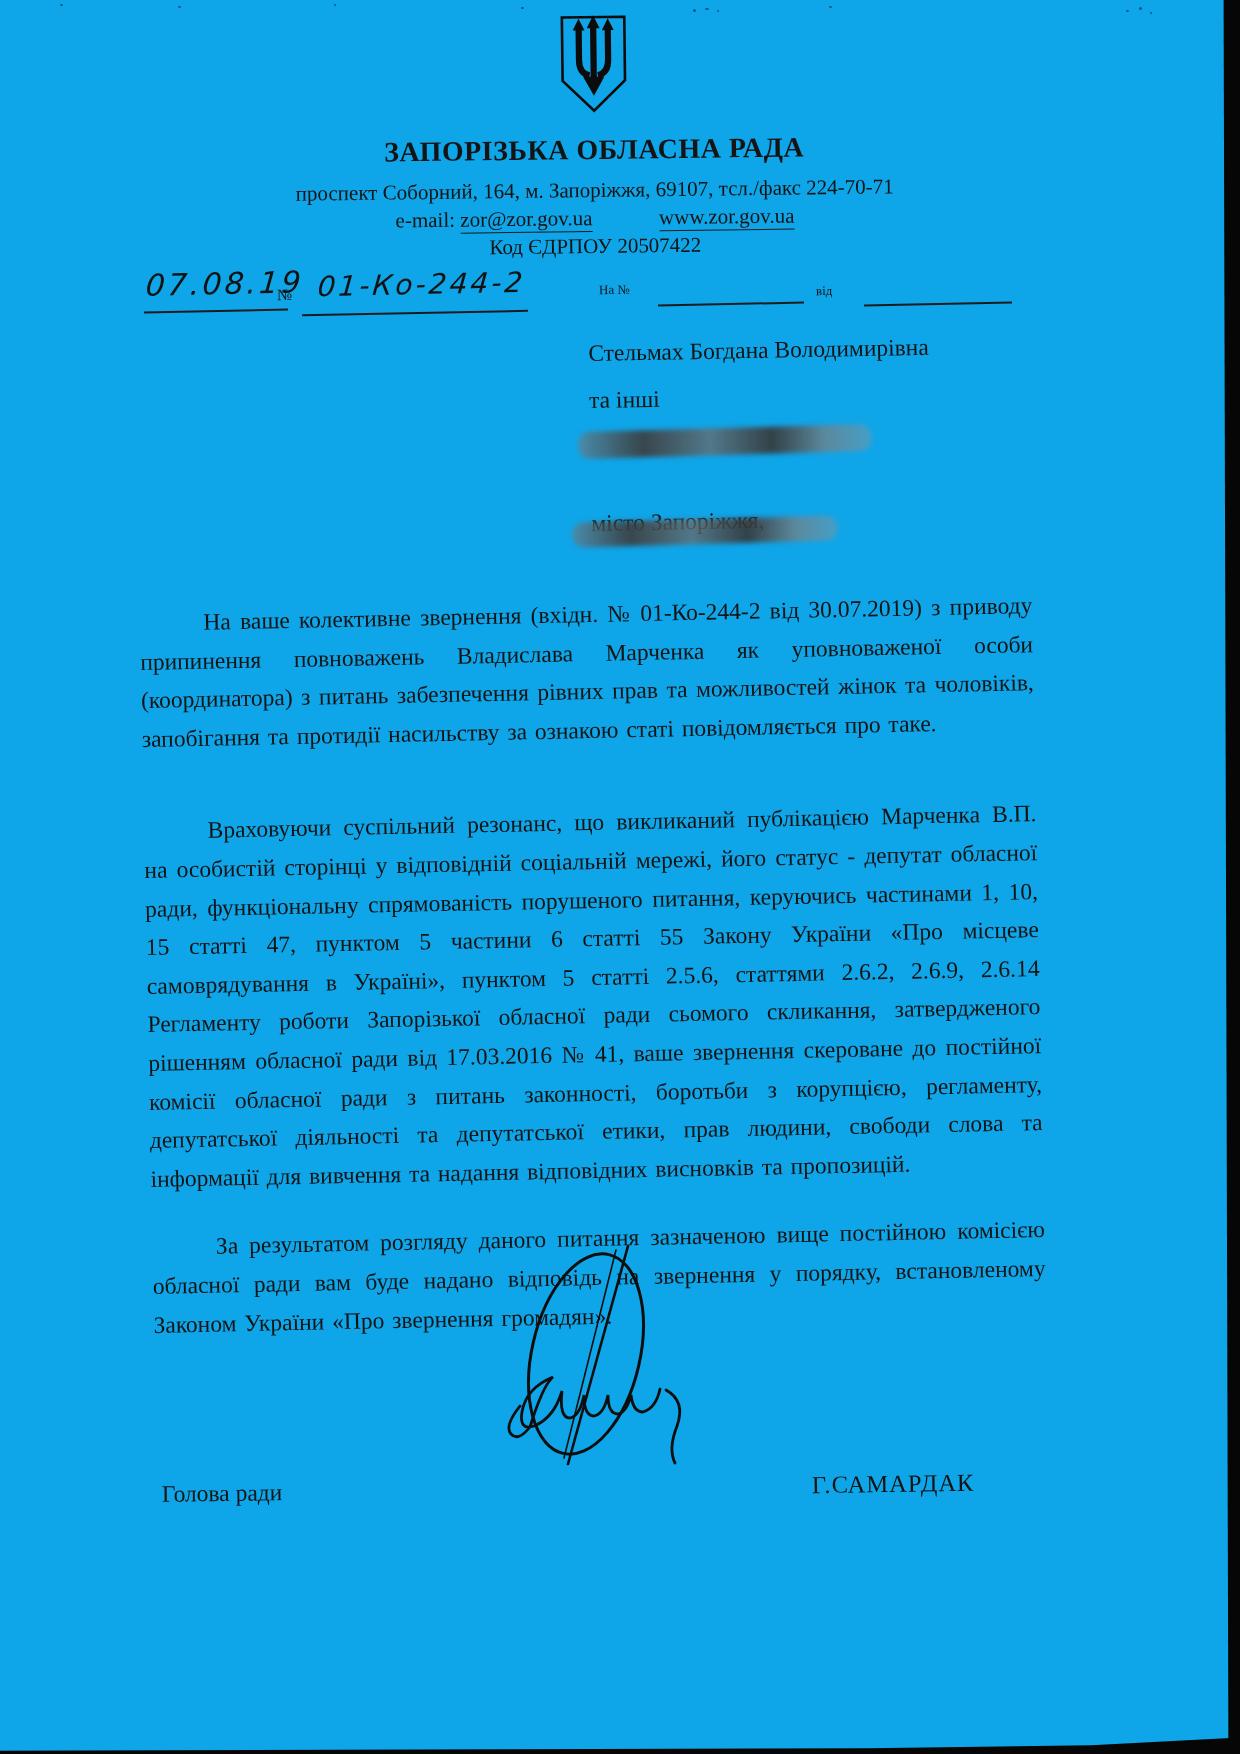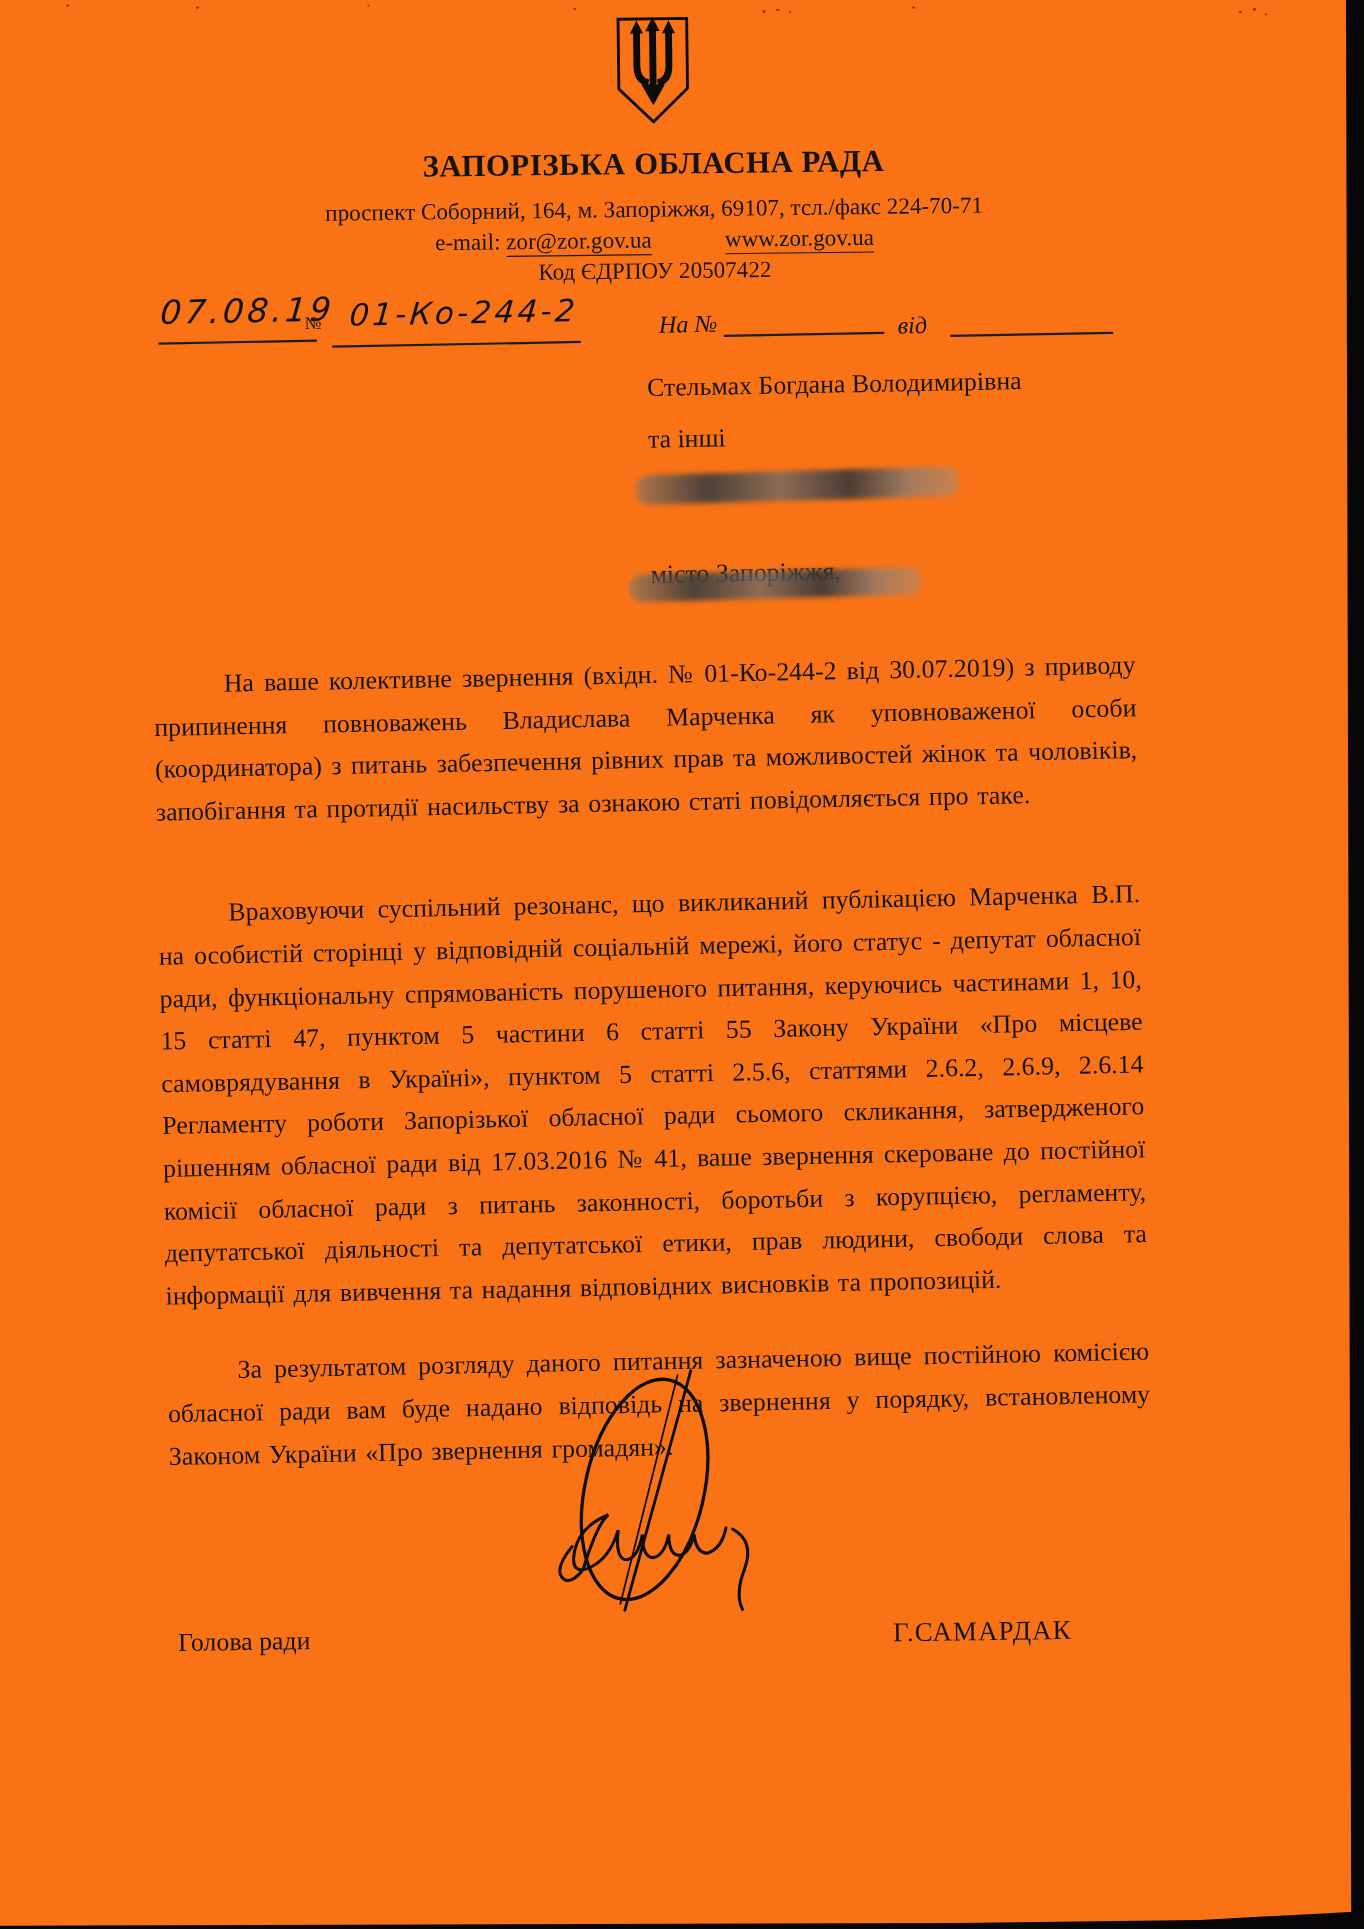--- a/index.html
+++ b/index.html
@@ -4,21 +4,21 @@
 <style>
   html,body{margin:0;padding:0;}
   body{
     width:1240px;height:1754px;
     background:#ffffff;
     font-family:"Liberation Serif", serif;
     color:#141414;
     position:relative;
     overflow:hidden;
   }
-  .page{position:absolute;inset:0;background:#f97316;}
+  .page{position:absolute;inset:0;background:#0ea5e9;}
 
   
   .scan-edge-right{
     position:absolute;top:0;right:0;bottom:0;width:20px;
     background:#060606;
     clip-path:polygon(18% 0,100% 0,100% 100%,42% 100%);
   }
   .scan-edge-bottom{
     position:absolute;left:0;right:0;bottom:0;height:18px;
     background:#060606;
@@ -47,21 +47,21 @@
     transform:skewX(-6deg) rotate(-1.2deg);
     letter-spacing:3px;
     color:#121212;
   }
   .ref-date{position:absolute;left:146px;top:266px;font-size:30px;}
   .ref-num-sign{position:absolute;left:277px;top:286px;font-size:16px;transform:rotate(-1deg);}
   .ref-number{position:absolute;left:318px;top:268px;font-size:28px;}
   .blank-line{position:absolute;height:2px;background:#1c1c1c;transform:rotate(-1.1deg);}
   .ul-date{left:144px;top:310px;width:144px;}
   .ul-number{left:302px;top:312px;width:226px;}
-  .ref-label{position:absolute;font-size:22px;transform:rotate(-1deg);font-style:italic;}
+  .ref-label{position:absolute;font-size:13px;transform:rotate(-1deg);}
   .lbl-na{left:599px;top:282px;}
   .lbl-vid{left:816px;top:283px;}
   .ul-na{left:658px;top:303px;width:146px;height:1.5px;}
   .ul-vid{left:864px;top:303px;width:148px;height:1.5px;}
 
   
   .recipient{
     position:absolute;left:588px;top:340px;width:470px;
     font-size:23.5px;
     transform:rotate(-1.05deg);transform-origin:0 0;

